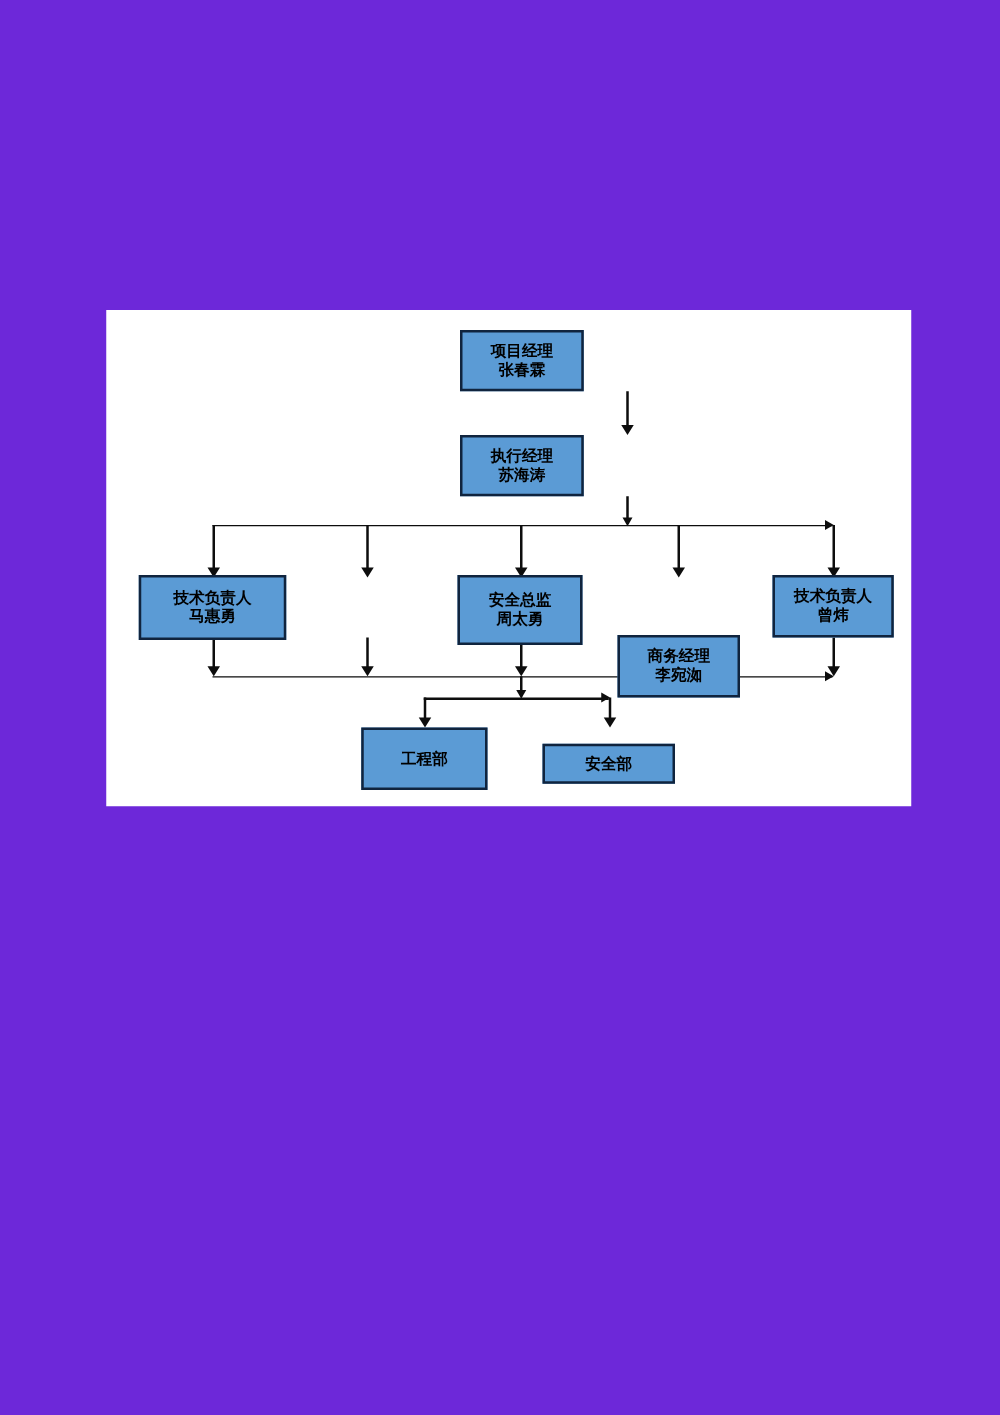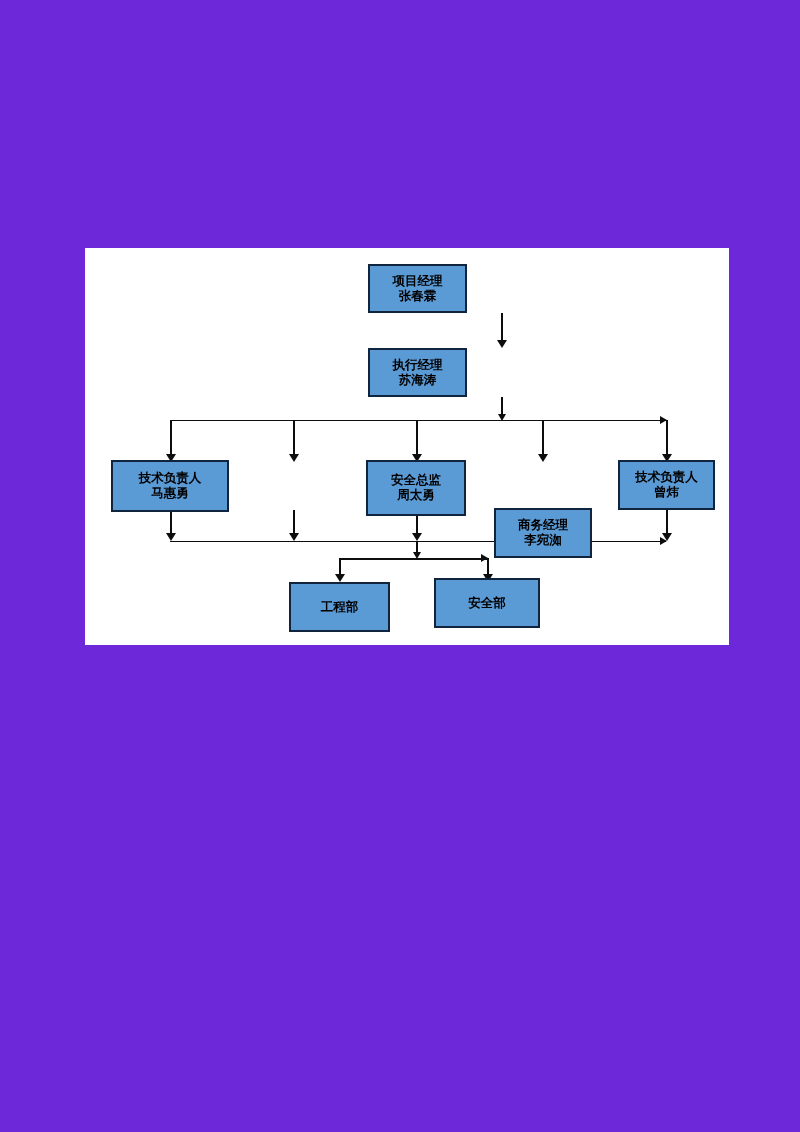--- a/index.html
+++ b/index.html
@@ -182,18 +182,18 @@
 
     <div class="node" style="left:533px; top:212px; width:97px; height:50px;">
       <span class="ttl">技术负责人</span>
       <span class="nm">曾炜</span>
     </div>
 
     <div class="node" style="left:204px; top:334px; width:101px; height:50px;justify-content:center;">
       <span class="ttl">工程部</span>
     </div>
 
-    <div class="node" style="left:349px; top:330px; width:106px; height:50px;">
+    <div class="node" style="left:349px; top:347px; width:106px; height:32px;">
       <span class="ttl">安全部</span>
     </div>
 
   </div>
 </div>
 
 </body></html>

